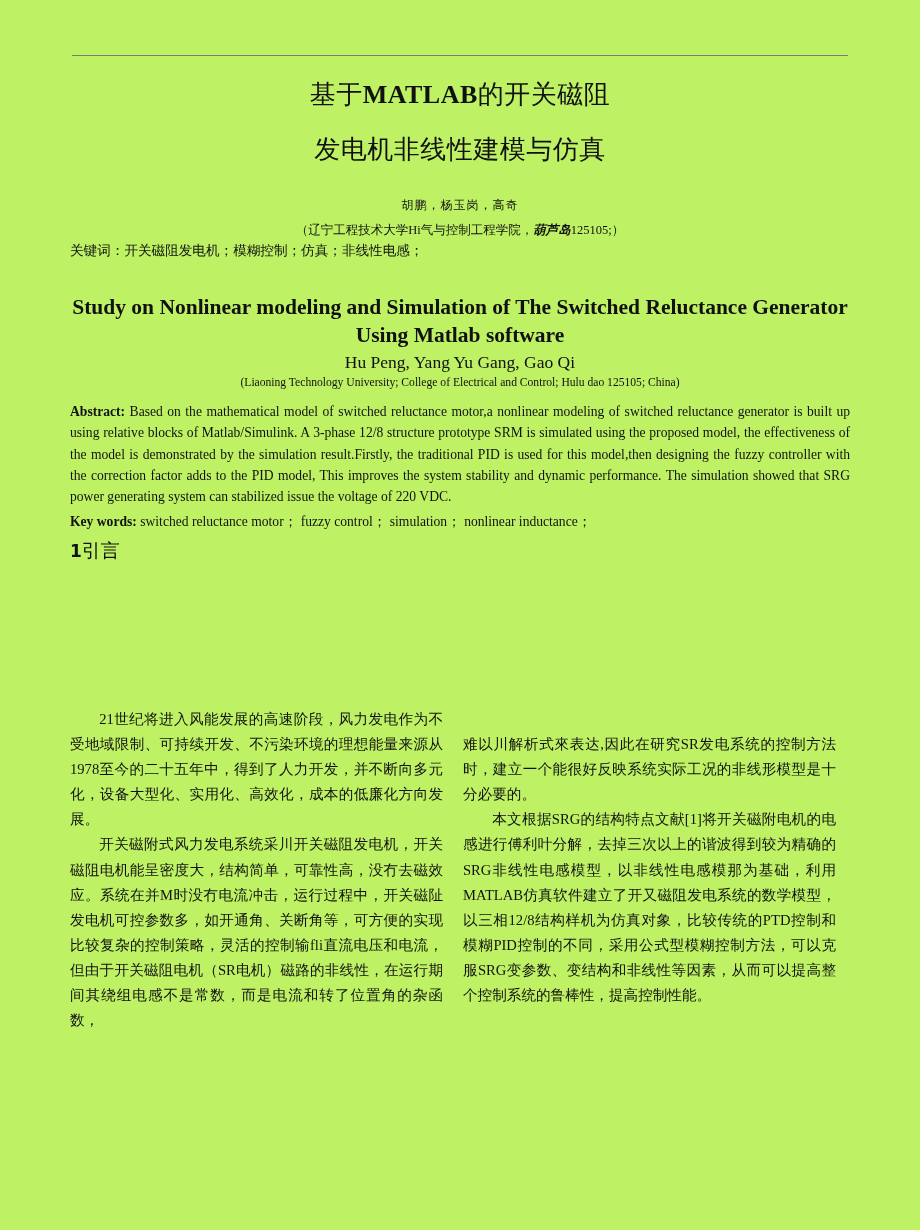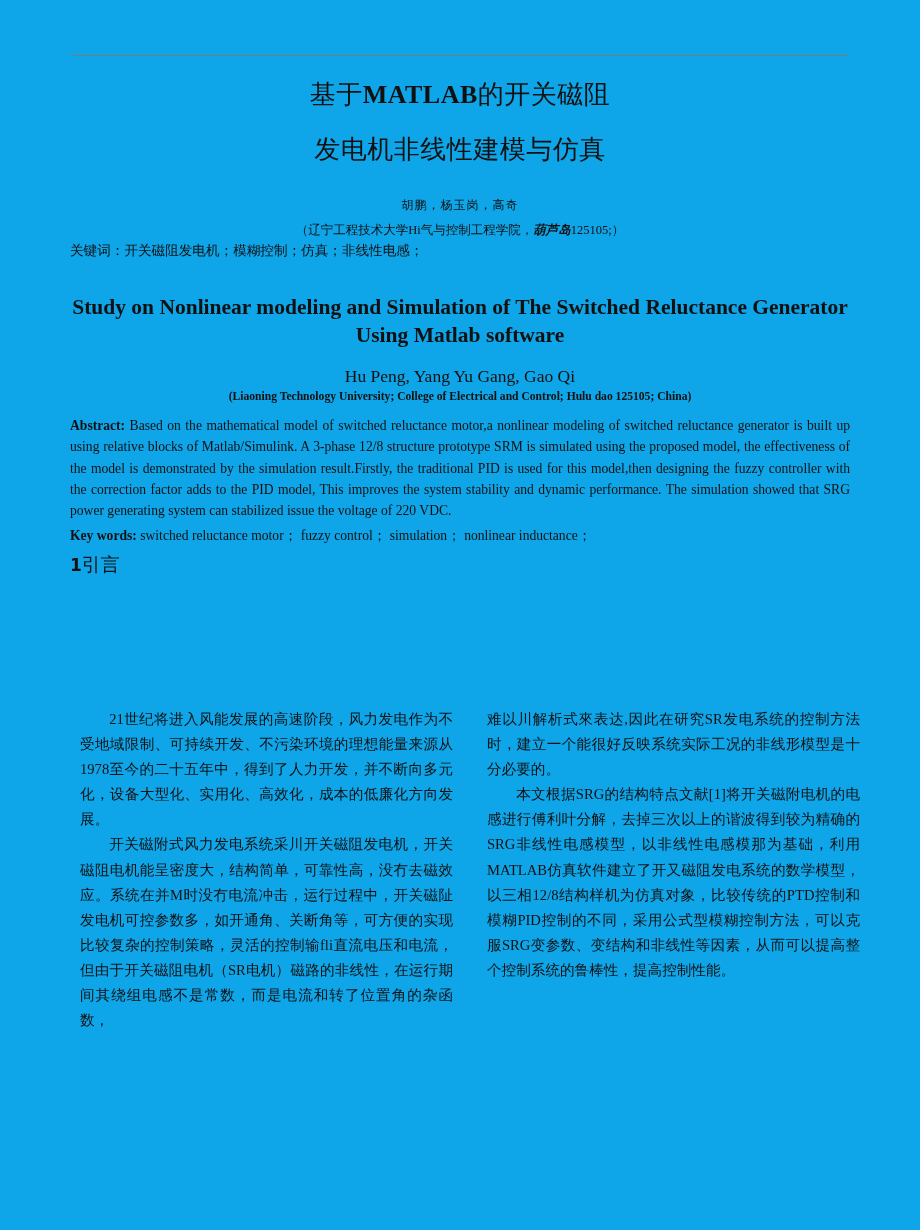--- a/index.html
+++ b/index.html
@@ -8,21 +8,21 @@
     background: #ffffff;
   }
   body {
     font-family: "Liberation Serif", "DejaVu Serif", serif;
     color: #111111;
   }
   .page {
     position: relative;
     width: 920px;
     height: 1230px;
-    background: #0ea5e9;
+    background: #bef264;
     overflow: hidden;
     box-sizing: border-box;
   }
   .content {
     position: absolute;
     left: 70px;
     top: 0;
     width: 780px;
   }
   .top-rule {
@@ -85,27 +85,26 @@
   .en-title {
     margin-top: 32px;
     text-align: center;
     font-weight: 700;
     font-size: 21.5px;
     line-height: 1.28;
   }
   .en-authors {
     text-align: center;
     font-size: 17.5px;
-    margin-top: 17px;
+    margin-top: 3px;
   }
   .en-affil {
     text-align: center;
     font-size: 11.6px;
     margin-top: 3px;
-    font-weight: bold;
   }
 
   
   .en-abstract {
     margin-top: 12px;
     font-size: 13.6px;
     line-height: 1.57;
     text-align: justify;
   }
   .en-abstract .b { font-weight: 700; }
@@ -122,25 +121,26 @@
     font-size: 19px;
     font-family: "DejaVu Sans", "Liberation Sans", sans-serif;
     font-weight: 400;
     line-height: 1.1;
   }
   .sec-head .num { font-weight: 700; font-size: 17px; }
 
   
   .cols {
     position: absolute;
-    left: 80px;
+    left: 70px;
     top: 707px;
     width: 780px;
     display: flex;
-    gap: 34px;
+    gap: 20px;
+    align-items: center;
   }
   .col {
     width: 373px;
     font-size: 14.6px;
     line-height: 1.72;
     text-align: justify;
     text-justify: inter-ideograph;
   }
   .col p { margin: 0; }
   .col p.ind { text-indent: 2em; }

